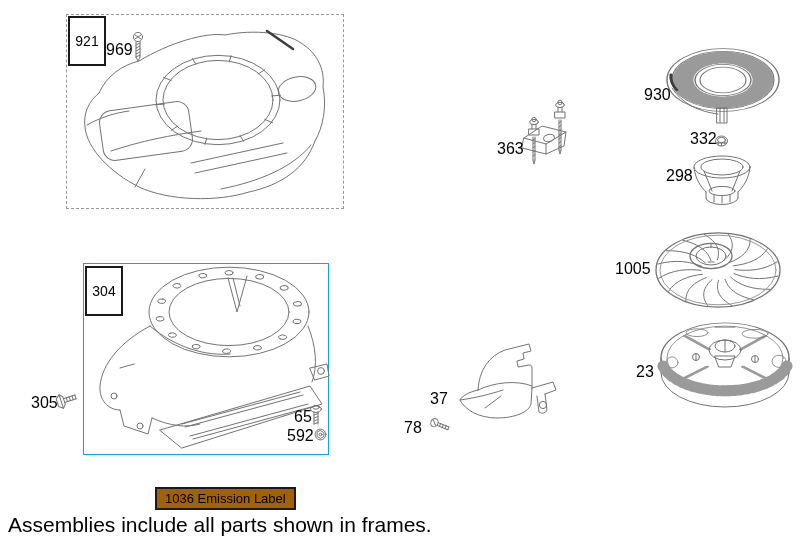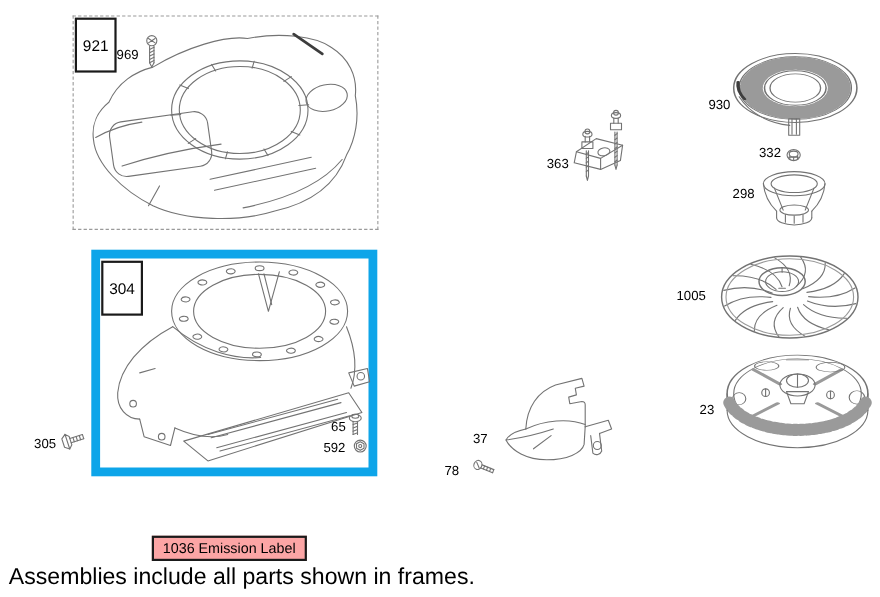--- a/index.html
+++ b/index.html
@@ -1,29 +1,29 @@
 <!DOCTYPE html>
 <html><head>
 <meta charset="utf-8">
 <style>
   html,body{margin:0;padding:0;background:#fff;}
   .canvas{
     position:relative;width:800px;height:543px;background:#ffffff;
     font-family:"Liberation Sans", sans-serif;color:#000;overflow:hidden;
   }
   .frame-dashed{position:absolute;border:1px dashed #9a9a9a;}
-  .frame-solid{position:absolute;border:8px solid #0ea5e9;}
+  .frame-solid{position:absolute;border:1px solid #0ea5e9;margin-top:36px;}
   .tag-box{
     position:absolute;border:2px solid #1a1a1a;background:#fff;
     font-size:14px;line-height:16px;padding:15px 5px;text-align:center;z-index:3;
   }
-  .part-label{position:absolute;font-size:12px;line-height:14px;color:#000;z-index:2;white-space:nowrap;}
+  .part-label{position:absolute;font-size:16px;line-height:14px;color:#000;z-index:2;white-space:nowrap;}
   .emission-box{
-    position:absolute;border:2px solid #1a1a1a;background:#fca5a5;
-    font-size:13px;line-height:15px;padding:2px 8px;z-index:3;
+    position:absolute;border:2px solid #1a1a1a;background:#a16207;
+    font-size:13px;line-height:15px;padding:2px 8px;z-index:3;margin-left:17px;
   }
   .footer-note{position:absolute;font-size:21px;color:#000;z-index:2;}
   svg.draw{position:absolute;overflow:visible;}
   svg.draw path, svg.draw circle, svg.draw ellipse, svg.draw line, svg.draw rect, svg.draw polygon{
     stroke:#737373;fill:none;stroke-width:1;stroke-linecap:round;stroke-linejoin:round;
   }
   .dk{stroke:#3d3d3d !important;}
   .lt{stroke:#9a9a9a !important;}
 </style>
 </head>

